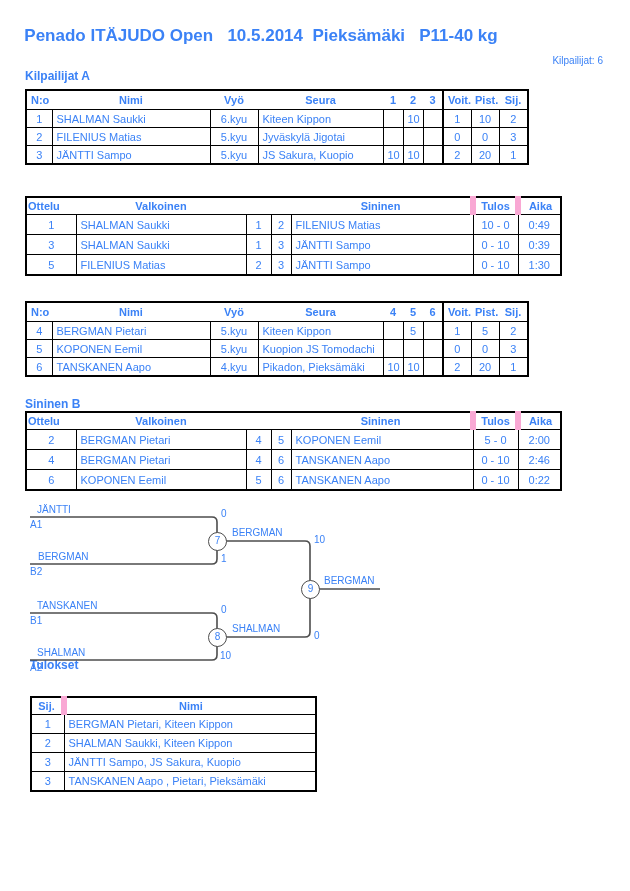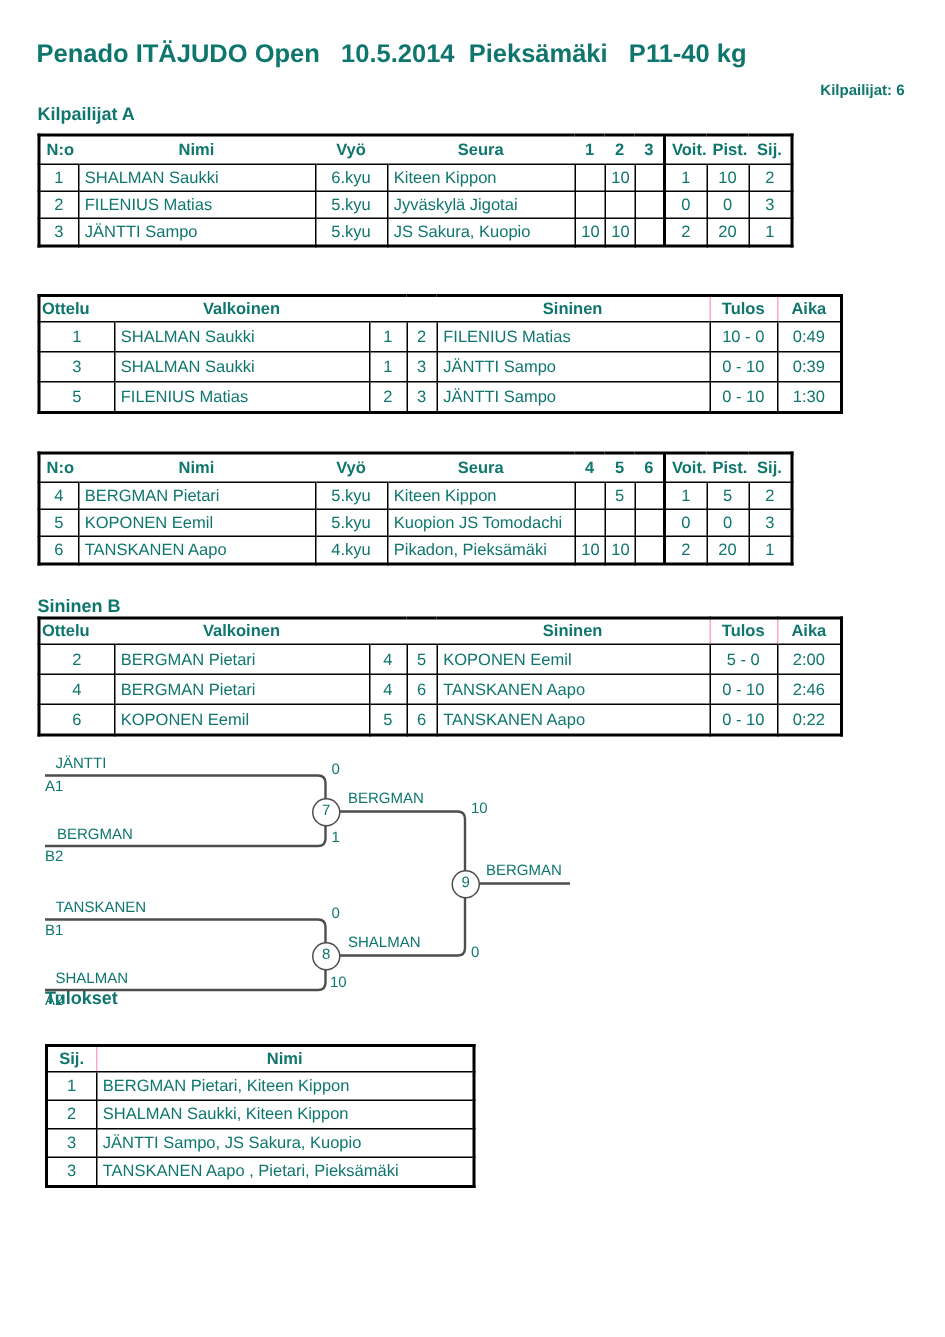--- a/index.html
+++ b/index.html
@@ -1,30 +1,30 @@
 <!DOCTYPE html>
 <html><head>
 <meta charset="utf-8">
 <style>
   html,body{margin:0;padding:0;background:#fff;}
   #root{position:relative;width:630px;height:891px;background:#ffffff;overflow:hidden;
-        font-family:"Liberation Sans",sans-serif;color:#0f766e;}
+        font-family:"Liberation Sans",sans-serif;color:#3b82f6;}
   .title{position:absolute;left:0;top:26px;width:522px;text-align:center;
          font-size:17px;font-weight:bold;white-space:pre;}
-  .kcount{position:absolute;right:27px;top:55px;font-size:10px;font-weight:bold;}
+  .kcount{position:absolute;right:27px;top:55px;font-size:10px;font-weight:normal;}
   .shead{position:absolute;font-size:12px;font-weight:bold;text-align:left;white-space:nowrap;}
   .tbl{position:absolute;border-collapse:collapse;table-layout:fixed;background:#fff;
        font-size:11px;border:2px solid #000;}
   .tbl td{border:1px solid #000;padding:0 4px;overflow:hidden;white-space:nowrap;vertical-align:middle;}
   .tbl tr.hdr td{font-weight:bold;text-align:center;border-left:none;border-right:none;}
   .t1 td{height:17px;} .t1 tr.hdr td{height:18px;}
   .t2 td{height:19px;} .t2 tr.hdr td{height:16px;}
   .t5 td{height:18px;} .t5 tr.hdr td{height:16px;}
   td.thick, .tbl tr.hdr td.thick{border-left:2px solid #000;}
-  .tbl tr.hdr td.hdiv{border-left:1px solid #f9a8d4;}
+  .tbl tr.hdr td.hdiv{border-left:6px solid #f9a8d4;}
   .ctr{text-align:center;} .hleft{text-align:left !important;}
   .blab{position:absolute;font-size:10px;line-height:12px;white-space:nowrap;}
   .node{position:absolute;width:17px;height:17px;border:1px solid #4d4d4d;border-radius:50%;
         background:#fff;font-size:10px;line-height:16px;text-align:center;z-index:3;}
   #bracket-svg{position:absolute;left:0;top:495px;z-index:1;}
 </style>
 </head>
 <body>
 
 <div id="root">

